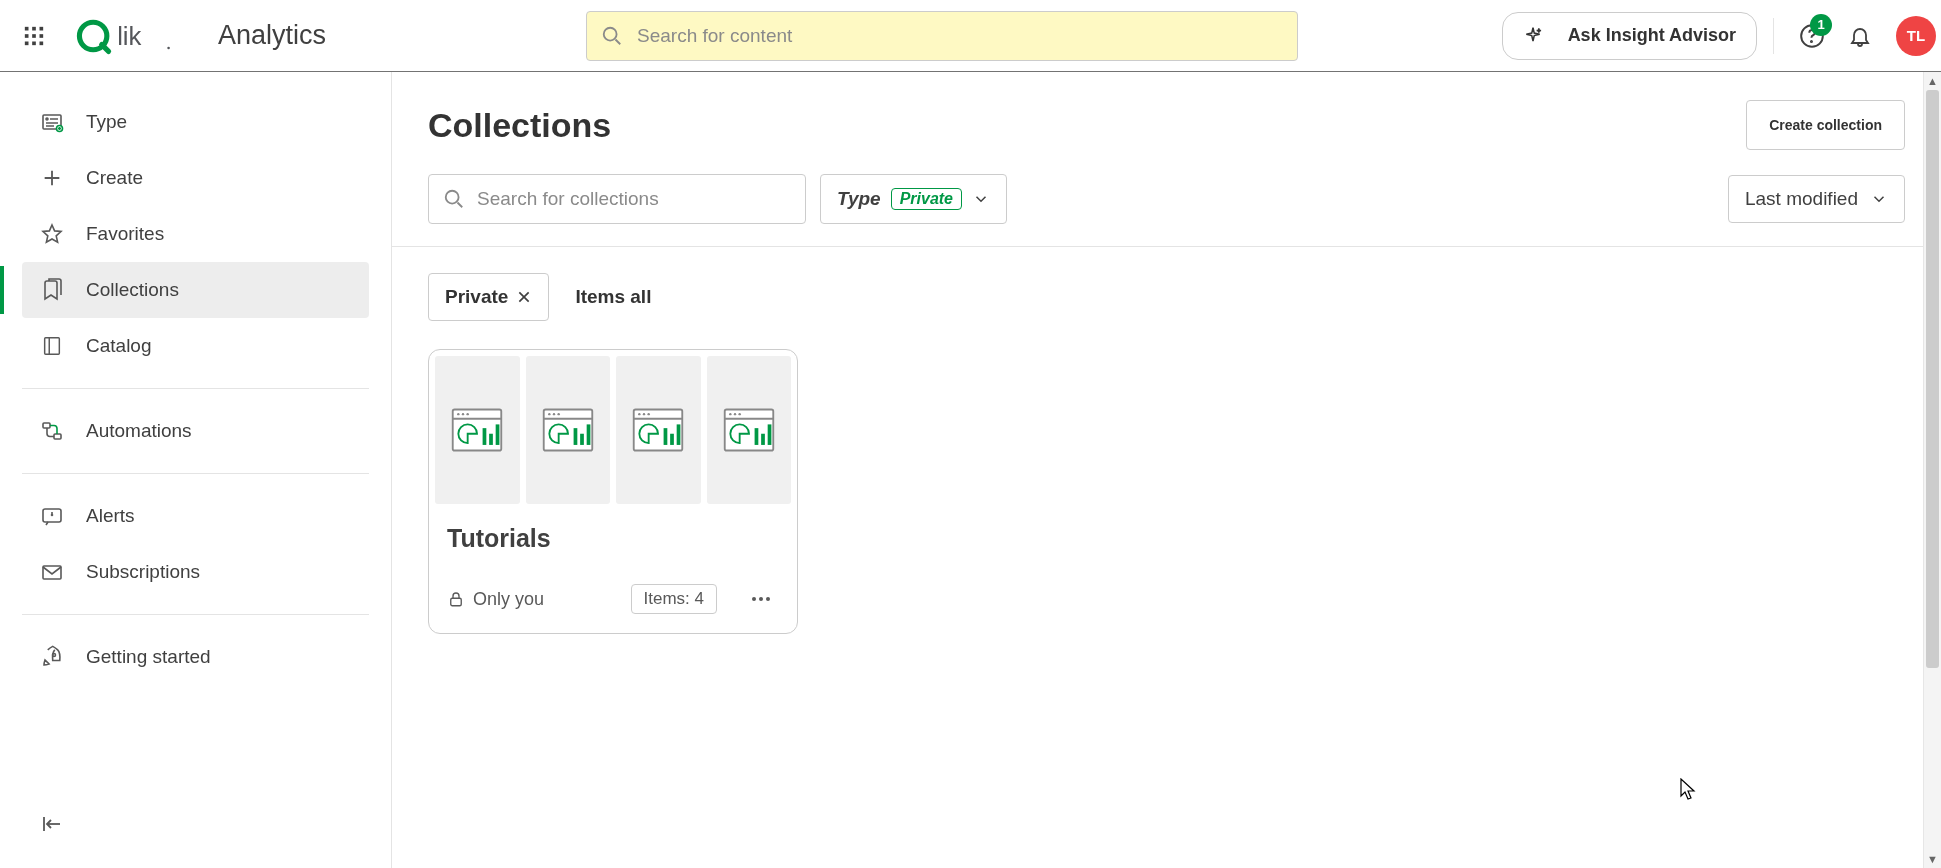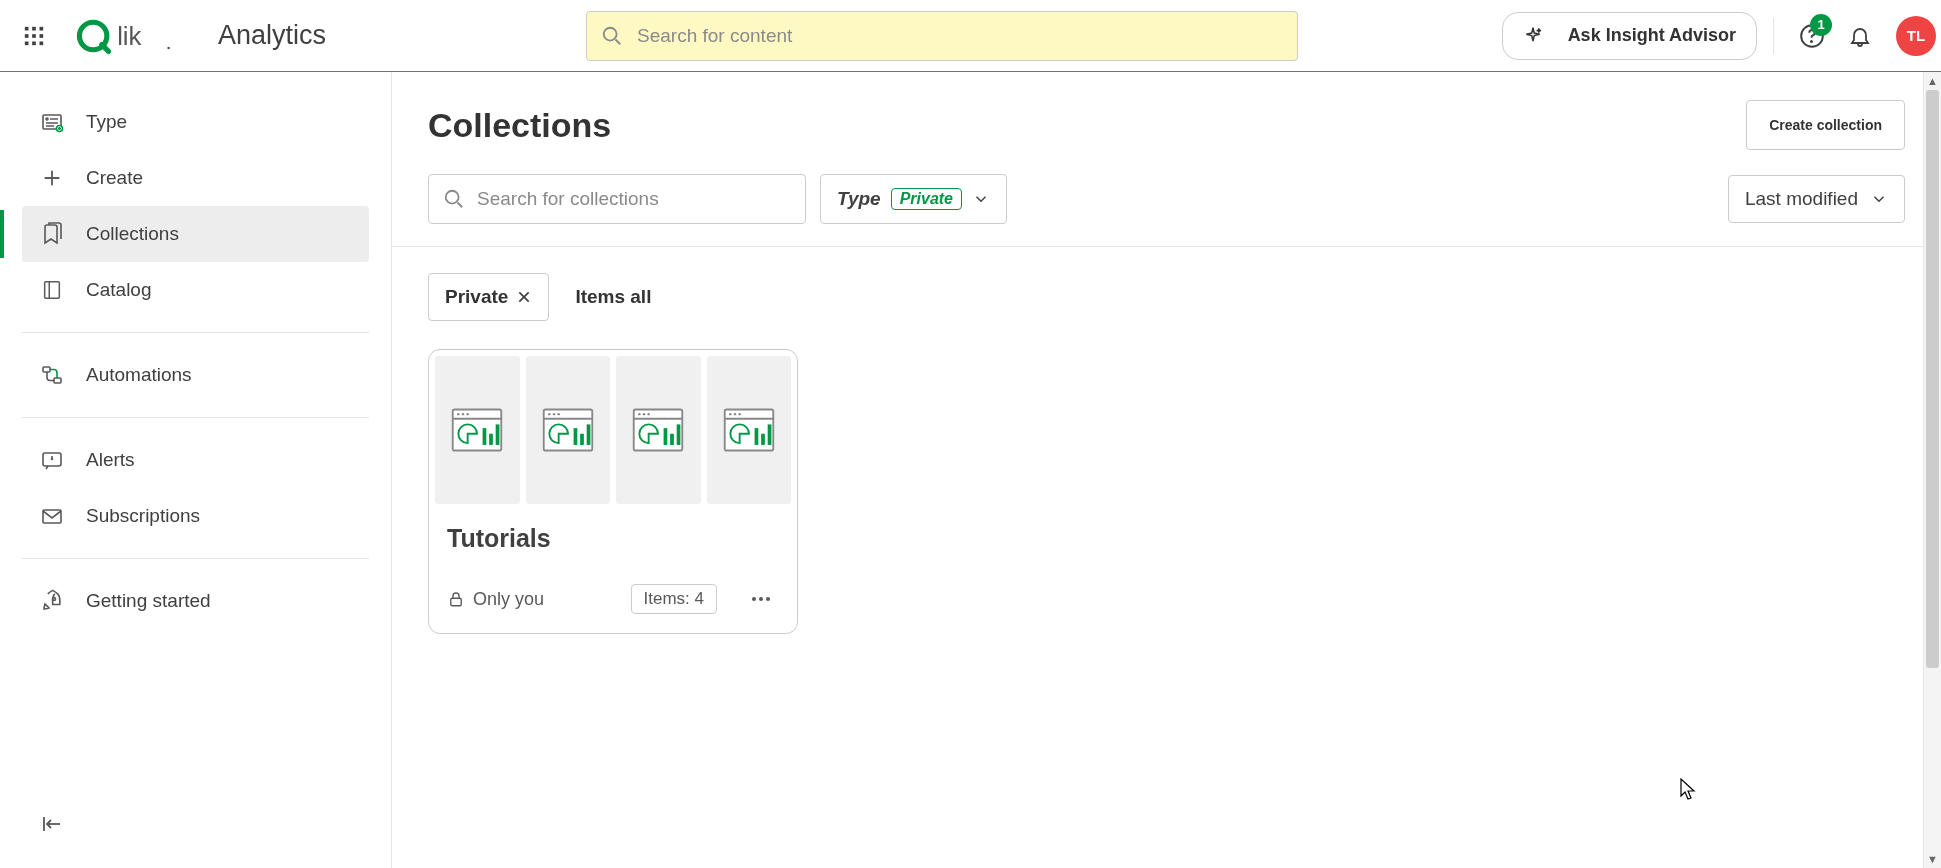--- a/index.html
+++ b/index.html
@@ -153,20 +153,28 @@
         <span>Type</span>
       </div>
       <div class="nav-item">
         <span class="nav-icon">
             <svg width="22" height="22" viewBox="0 0 24 24" fill="none" stroke="#595959" stroke-width="2">
               <path d="M12 4v16M4 12h16"></path>
             </svg>
           </span>
         <span>Create</span>
       </div>
+      <div class="nav-item">
+        <span class="nav-icon">
+            <svg width="24" height="24" viewBox="0 0 24 24" fill="none" stroke="#595959" stroke-width="1.6">
+              <path d="M12 3l2.6 5.9 6.4.6-4.8 4.3 1.4 6.3L12 17l-5.6 3.1 1.4-6.3-4.8-4.3 6.4-.6z"></path>
+            </svg>
+          </span>
+        <span>Favorites</span>
+      </div>
       <div class="nav-item active">
         <span class="nav-icon">
             <svg width="24" height="24" viewBox="0 0 24 24" fill="none" stroke="#595959" stroke-width="1.6">
               <path d="M7 3h8a2 2 0 012 2v16l-6-4-6 4V5a2 2 0 012-2z"></path>
               <path d="M9 3V1h10a2 2 0 012 2v14"></path>
             </svg>
           </span>
         <span>Collections</span>
       </div>
       <div class="nav-item">

